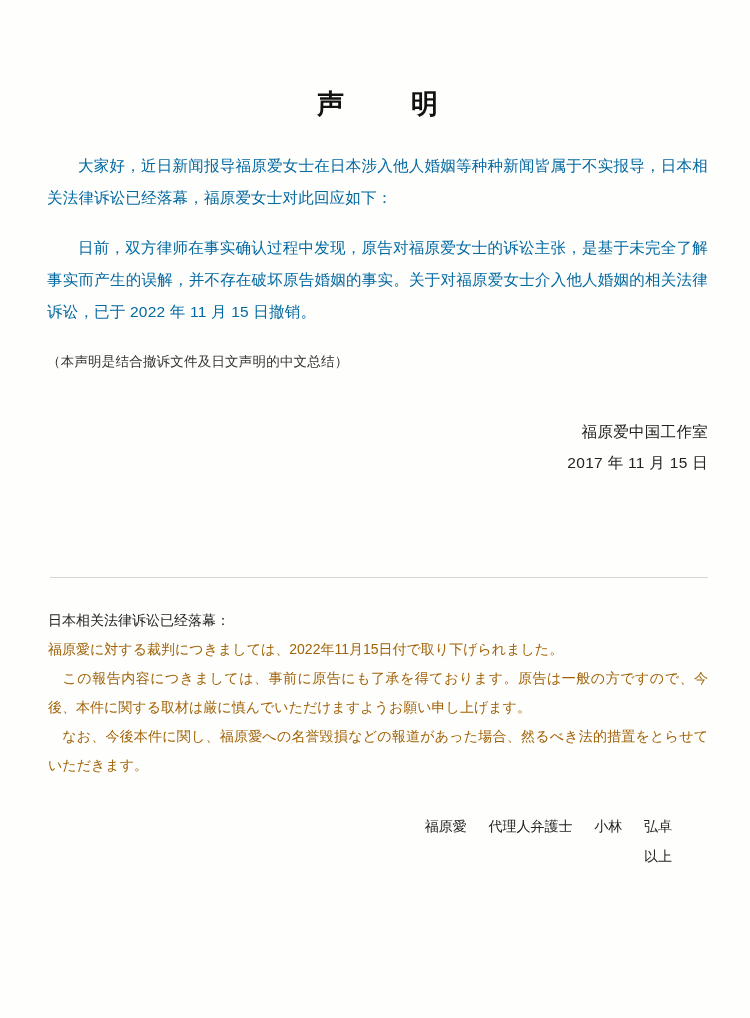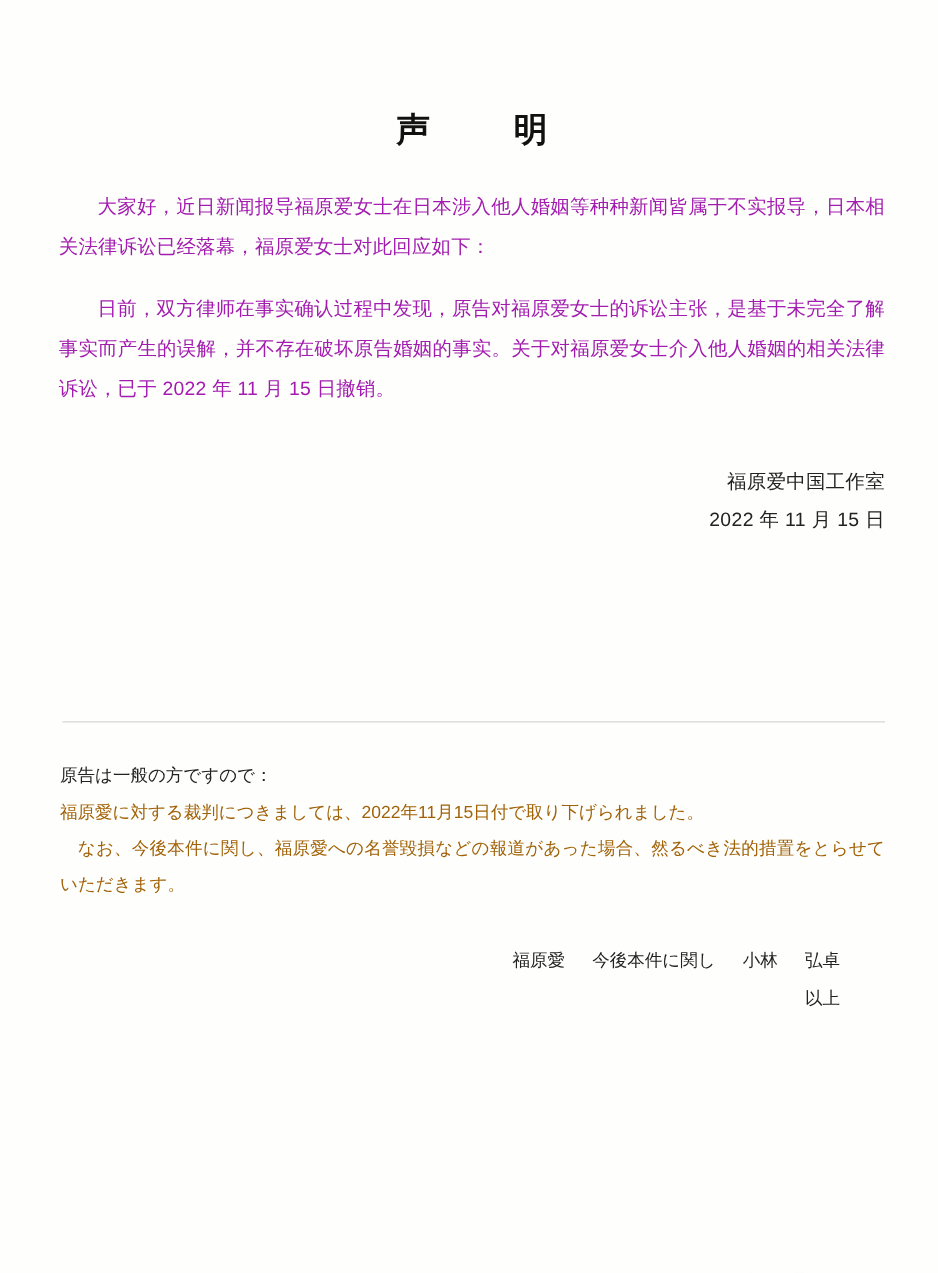--- a/index.html
+++ b/index.html
@@ -45,21 +45,21 @@
     line-height: 38px;
   }
 
   .cn-para {
     font-size: 15.5px;
     line-height: 32px;
     text-align: justify;
     text-justify: inter-ideograph;
     text-indent: 2em;
     margin: 0;
-    color: #a21caf;
+    color: #0369a1;
     letter-spacing: 0.2px;
   }
   .cn-para.p1 { margin-top: 27px; }
   .cn-para.p2 { margin-top: 18px; }
   .cn-para.p3 { margin-top: 18px; }
 
   .cn-note {
     font-size: 13.5px;
     line-height: 24px;
     margin: 0;
@@ -160,45 +160,47 @@
 
   <div class="cn-section">
 
     <h1 class="doc-title">声　明</h1>
 
     <p class="cn-para p1">大家好，近日新闻报导福原爱女士在日本涉入他人婚姻等种种新闻皆属于不实报导，日本相关法律诉讼已经落幕，福原爱女士对此回应如下：</p>
 
     <p class="cn-para p2">日前，双方律师在事实确认过程中发现，原告对福原爱女士的诉讼主张，是基于未完全了解事实而产生的误解，并不存在破坏原告婚姻的事实。关于对福原爱女士介入他人婚姻的相关法律诉讼，已于 2022 年 11 月 15 日撤销。</p>
 
 
+    <p class="cn-note">（本声明是结合撤诉文件及日文声明的中文总结）</p>
 
     <div class="cn-signature">
       <div>福原爱中国工作室</div>
-      <div>2022 年 11 月 15 日</div>
+      <div>2017 年 11 月 15 日</div>
     </div>
   </div>
 
   <div class="divider"></div>
 
   <div class="jp-section">
 
-    <p class="jp-lead">原告は一般の方ですので：</p>
+    <p class="jp-lead">日本相关法律诉讼已经落幕：</p>
 
     <p class="jp-para">福原愛に対する裁判につきましては、2022年11月15日付で取り下げられました。</p>
 
 
 
+    <p class="jp-para">　この報告内容につきましては、事前に原告にも了承を得ております。原告は一般の方ですので、今後、本件に関する取材は厳に慎んでいただけますようお願い申し上げます。</p>
 
     <p class="jp-para">　なお、今後本件に関し、福原愛への名誉毀損などの報道があった場合、然るべき法的措置をとらせていただきます。</p>
 
     <div class="jp-signature">
       <div class="jp-sig-row">
         <span>福原愛</span>
         <span class="jp-sig-gap"></span>
-        <span>今後本件に関し</span>
+        <span>代理人弁護士</span>
         <span class="jp-sig-gap"></span>
         <span>小林</span>
         <span class="jp-sig-gap"></span>
         <span>弘卓</span>
       </div>
       <div class="line2">以上</div>
     </div>
   </div>
 
   <div class="watermark">

